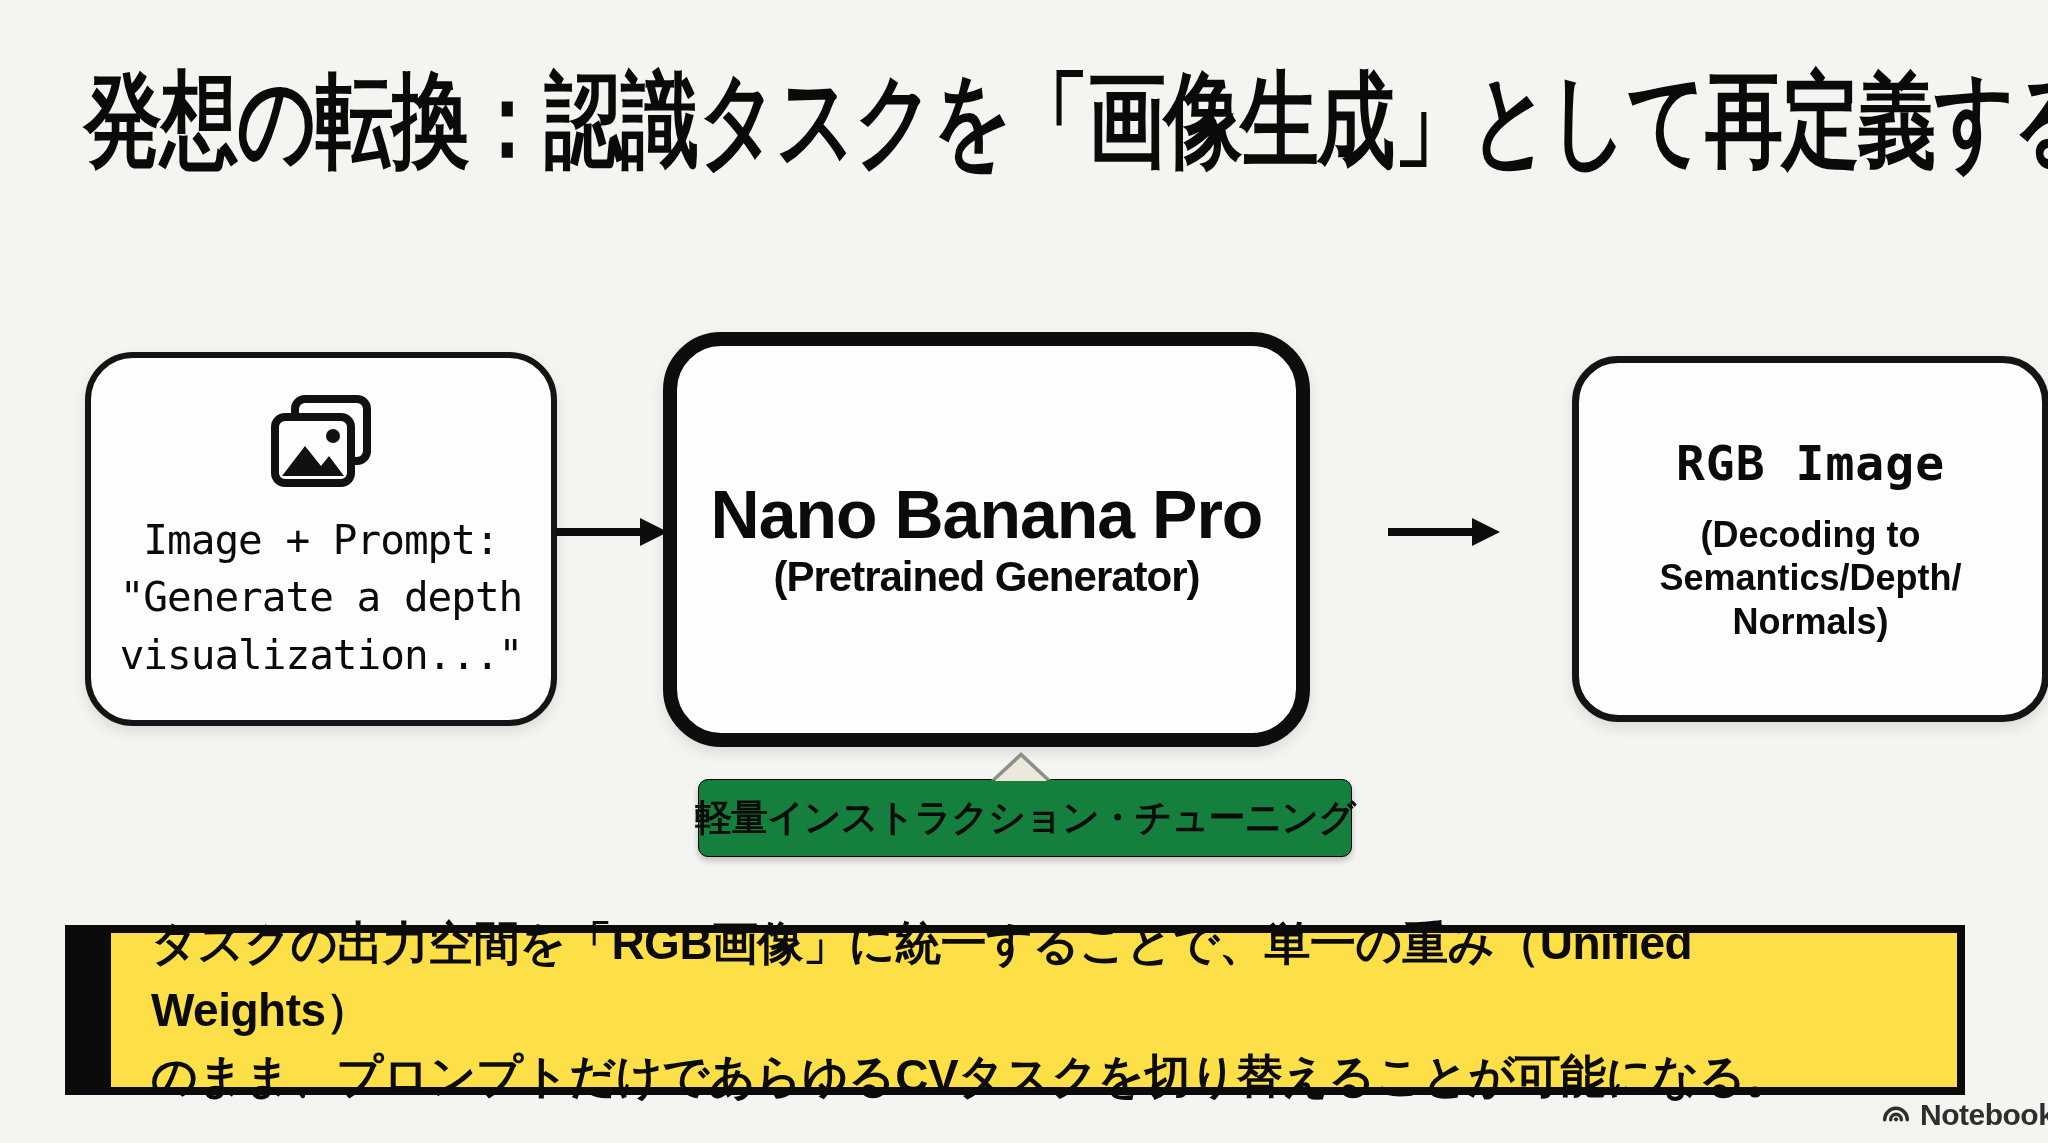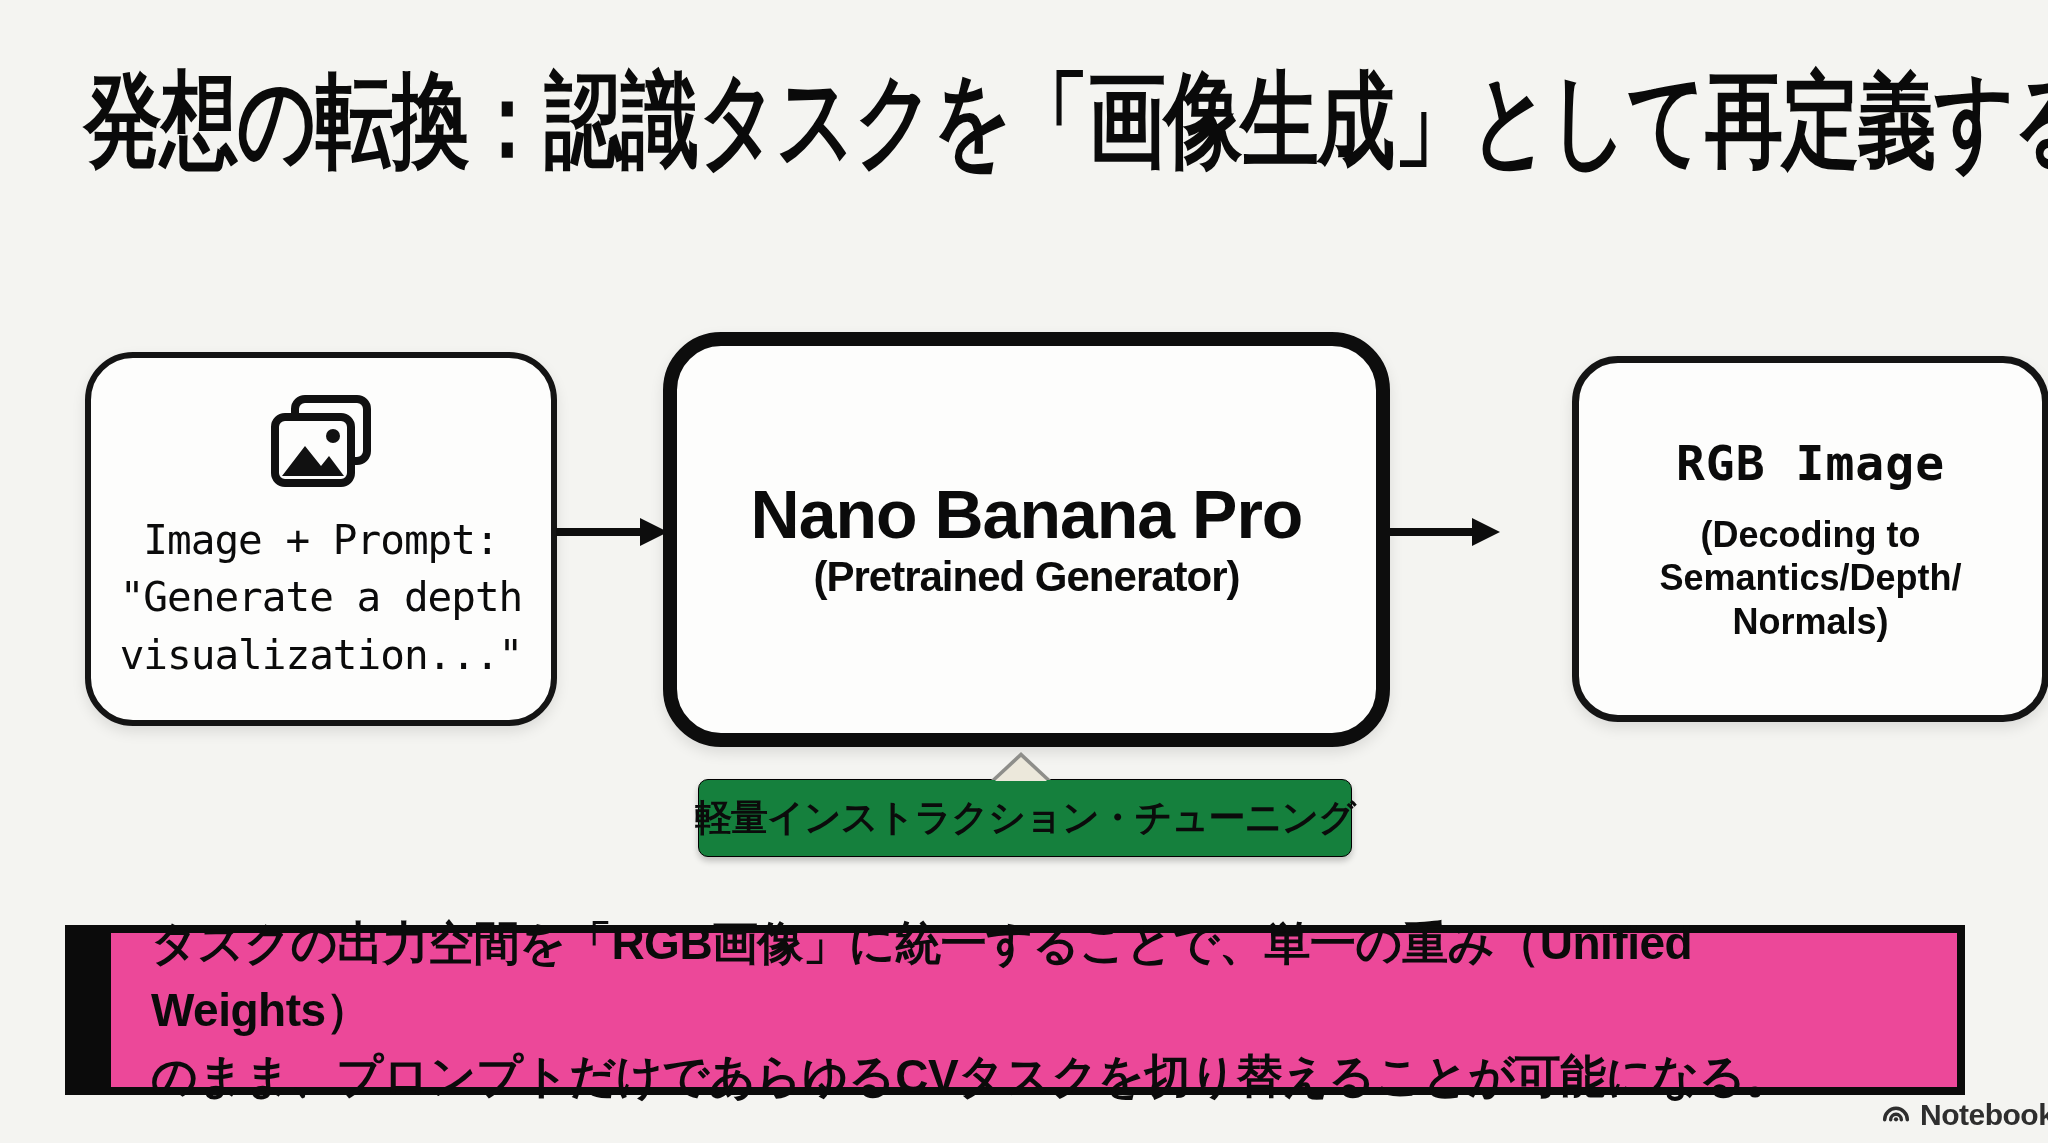--- a/index.html
+++ b/index.html
@@ -20,21 +20,21 @@
     position:absolute;background:#fdfdfc;box-sizing:border-box;
     display:flex;flex-direction:column;align-items:center;justify-content:center;
     box-shadow:0 6px 14px rgba(0,0,0,0.10);
   }
   .input-box{left:85px;top:352px;width:472px;height:374px;border:6px solid #141414;border-radius:48px;padding:10px 8px;}
   .input-box .pic-icon{width:112px;height:98px;margin-bottom:20px;}
   .input-text{
     font-family:"DejaVu Sans Mono",monospace;font-size:41px;font-weight:500;
     line-height:1.4;text-align:center;white-space:pre-line;letter-spacing:-1px;
   }
-  .model-box{left:663px;top:332px;width:727px;height:415px;border:14px solid #0d0d0d;border-radius:58px;}
+  .model-box{left:663px;top:332px;width:647px;height:415px;border:14px solid #0d0d0d;border-radius:58px;}
   .model-title{font-size:68px;font-weight:800;letter-spacing:-1px;line-height:1.1;}
   .model-subtitle{font-size:42px;font-weight:800;letter-spacing:-1px;line-height:1.2;}
   .output-box{left:1572px;top:356px;width:477px;height:366px;border:7px solid #141414;border-radius:46px;}
   .output-title{font-family:"DejaVu Sans Mono",monospace;font-size:48px;font-weight:700;letter-spacing:1px;margin-bottom:22px;}
   .output-subtitle{font-size:36px;font-weight:800;line-height:1.2;text-align:center;white-space:pre-line;}
   
   .arrow{position:absolute;width:112px;height:28px;}
   .arrow-1{left:556px;top:518px;}
   .arrow-2{left:1388px;top:518px;}
   .arrow .shaft{position:absolute;left:0;right:20px;top:10px;height:8px;background:#0d0d0d;}
@@ -57,21 +57,21 @@
   }
   .callout::after{
     content:"";position:absolute;top:-23px;left:296px;width:0;height:0;
     border-left:26px solid transparent;border-right:26px solid transparent;
     border-bottom:24px solid #ece8db;
   }
   .callout-label{font-size:37px;font-weight:700;letter-spacing:-1px;white-space:nowrap;}
   
   .note{
     position:absolute;left:65px;top:925px;width:1900px;height:170px;box-sizing:border-box;
-    background:#ec4899;border:8px solid #0b0b0b;border-left-width:46px;
+    background:#fde047;border:8px solid #0b0b0b;border-left-width:46px;
     display:flex;align-items:center;padding:0 40px;
   }
   .note-text{
     font-size:46px;font-weight:800;line-height:1.45;letter-spacing:-0.5px;
     white-space:pre-line;
   }
   
   .brand{position:absolute;left:1880px;top:1098px;display:flex;align-items:center;gap:8px;color:#2e2e2e;}
   .brand-icon{width:32px;height:32px;}
   .brand-label{font-size:30px;font-weight:700;letter-spacing:-0.5px;}

